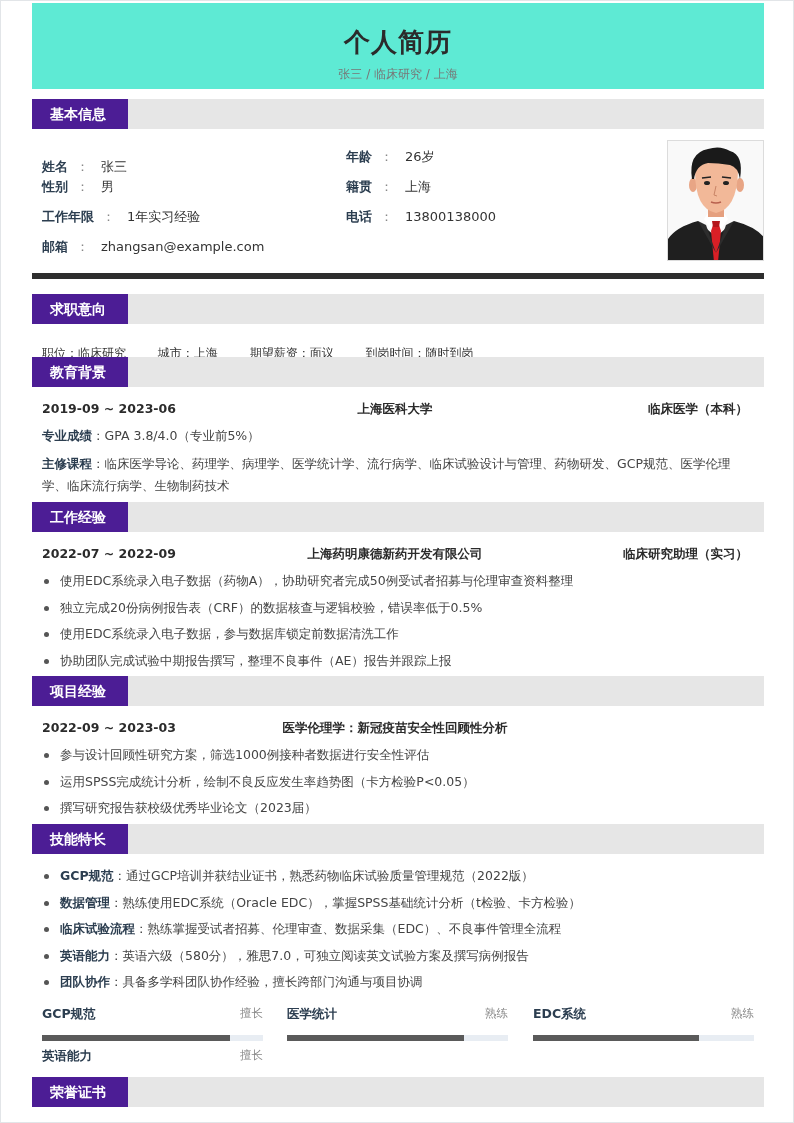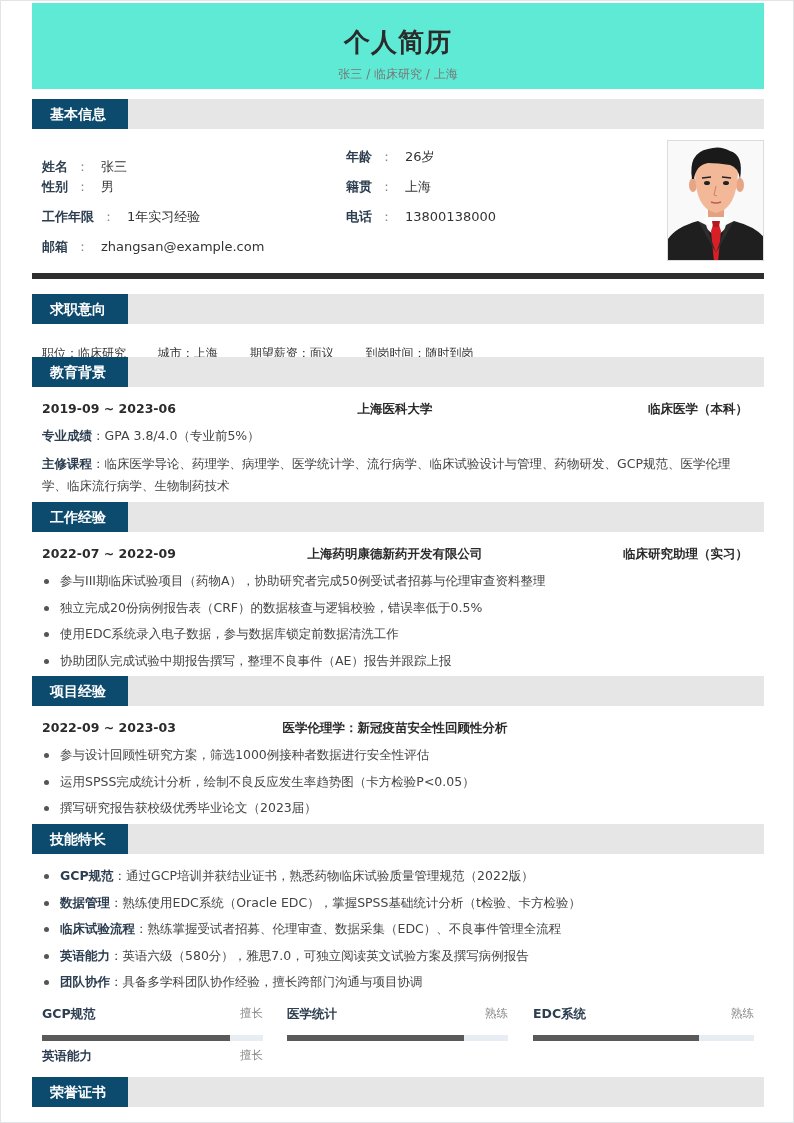--- a/index.html
+++ b/index.html
@@ -25,21 +25,21 @@
     .header .subtitle {
       position: absolute; left: 0; right: 0; top: 63px;
       font-size: 12px; color: #777;
     }
     .sec-head {
       position: absolute; left: 31px; width: 732px; height: 30px;
       background: #e6e6e6;
     }
     .sec-head .tag {
       position: absolute; left: 0; top: 0; height: 30px; width: 96px;
-      background: #0c4a6e; color: #fff; font-weight: bold; font-size: 14px;
+      background: #4c1d95; color: #fff; font-weight: bold; font-size: 14px;
       line-height: 30px; padding-left: 18px;
     }
     .info-row { position: absolute; font-size: 13px; color: #333; white-space: nowrap; }
     .info-row .lbl { font-weight: bold; color: #2c3e50; }
     .info-row .colon { color: #888; margin: 0 12px 0 8px; }
     .photo {
       position: absolute; left: 666px; top: 139px; width: 97px; height: 121px;
       border: 1px solid #dcdcdc; background: #f7f7f7; overflow: hidden;
     }
     .thick-bar {
@@ -171,21 +171,21 @@
 
   <div class="sec-head" style="top:501px;">
     <div class="tag">工作经验</div>
   </div>
   <div class="row3" style="top:545px;">
     <span class="l">2022-07 ~ 2022-09</span>
     <span class="c">上海药明康德新药开发有限公司</span>
     <span class="r">临床研究助理（实习）</span>
   </div>
   <ul class="bullets" style="top:570px;">
-    <li>参与III期临床试验项目（药物A），协助研究者完成50例受试者招募与伦理审查资料整理</li>
+    <li>使用EDC系统录入电子数据（药物A），协助研究者完成50例受试者招募与伦理审查资料整理</li>
     <li>独立完成20份病例报告表（CRF）的数据核查与逻辑校验，错误率低于0.5%</li>
     <li>使用EDC系统录入电子数据，参与数据库锁定前数据清洗工作</li>
     <li>协助团队完成试验中期报告撰写，整理不良事件（AE）报告并跟踪上报</li>
   </ul>
 
   <div class="sec-head" style="top:675px;">
     <div class="tag">项目经验</div>
   </div>
   <div class="row3" style="top:719px;">
     <span class="l">2022-09 ~ 2023-03</span>

